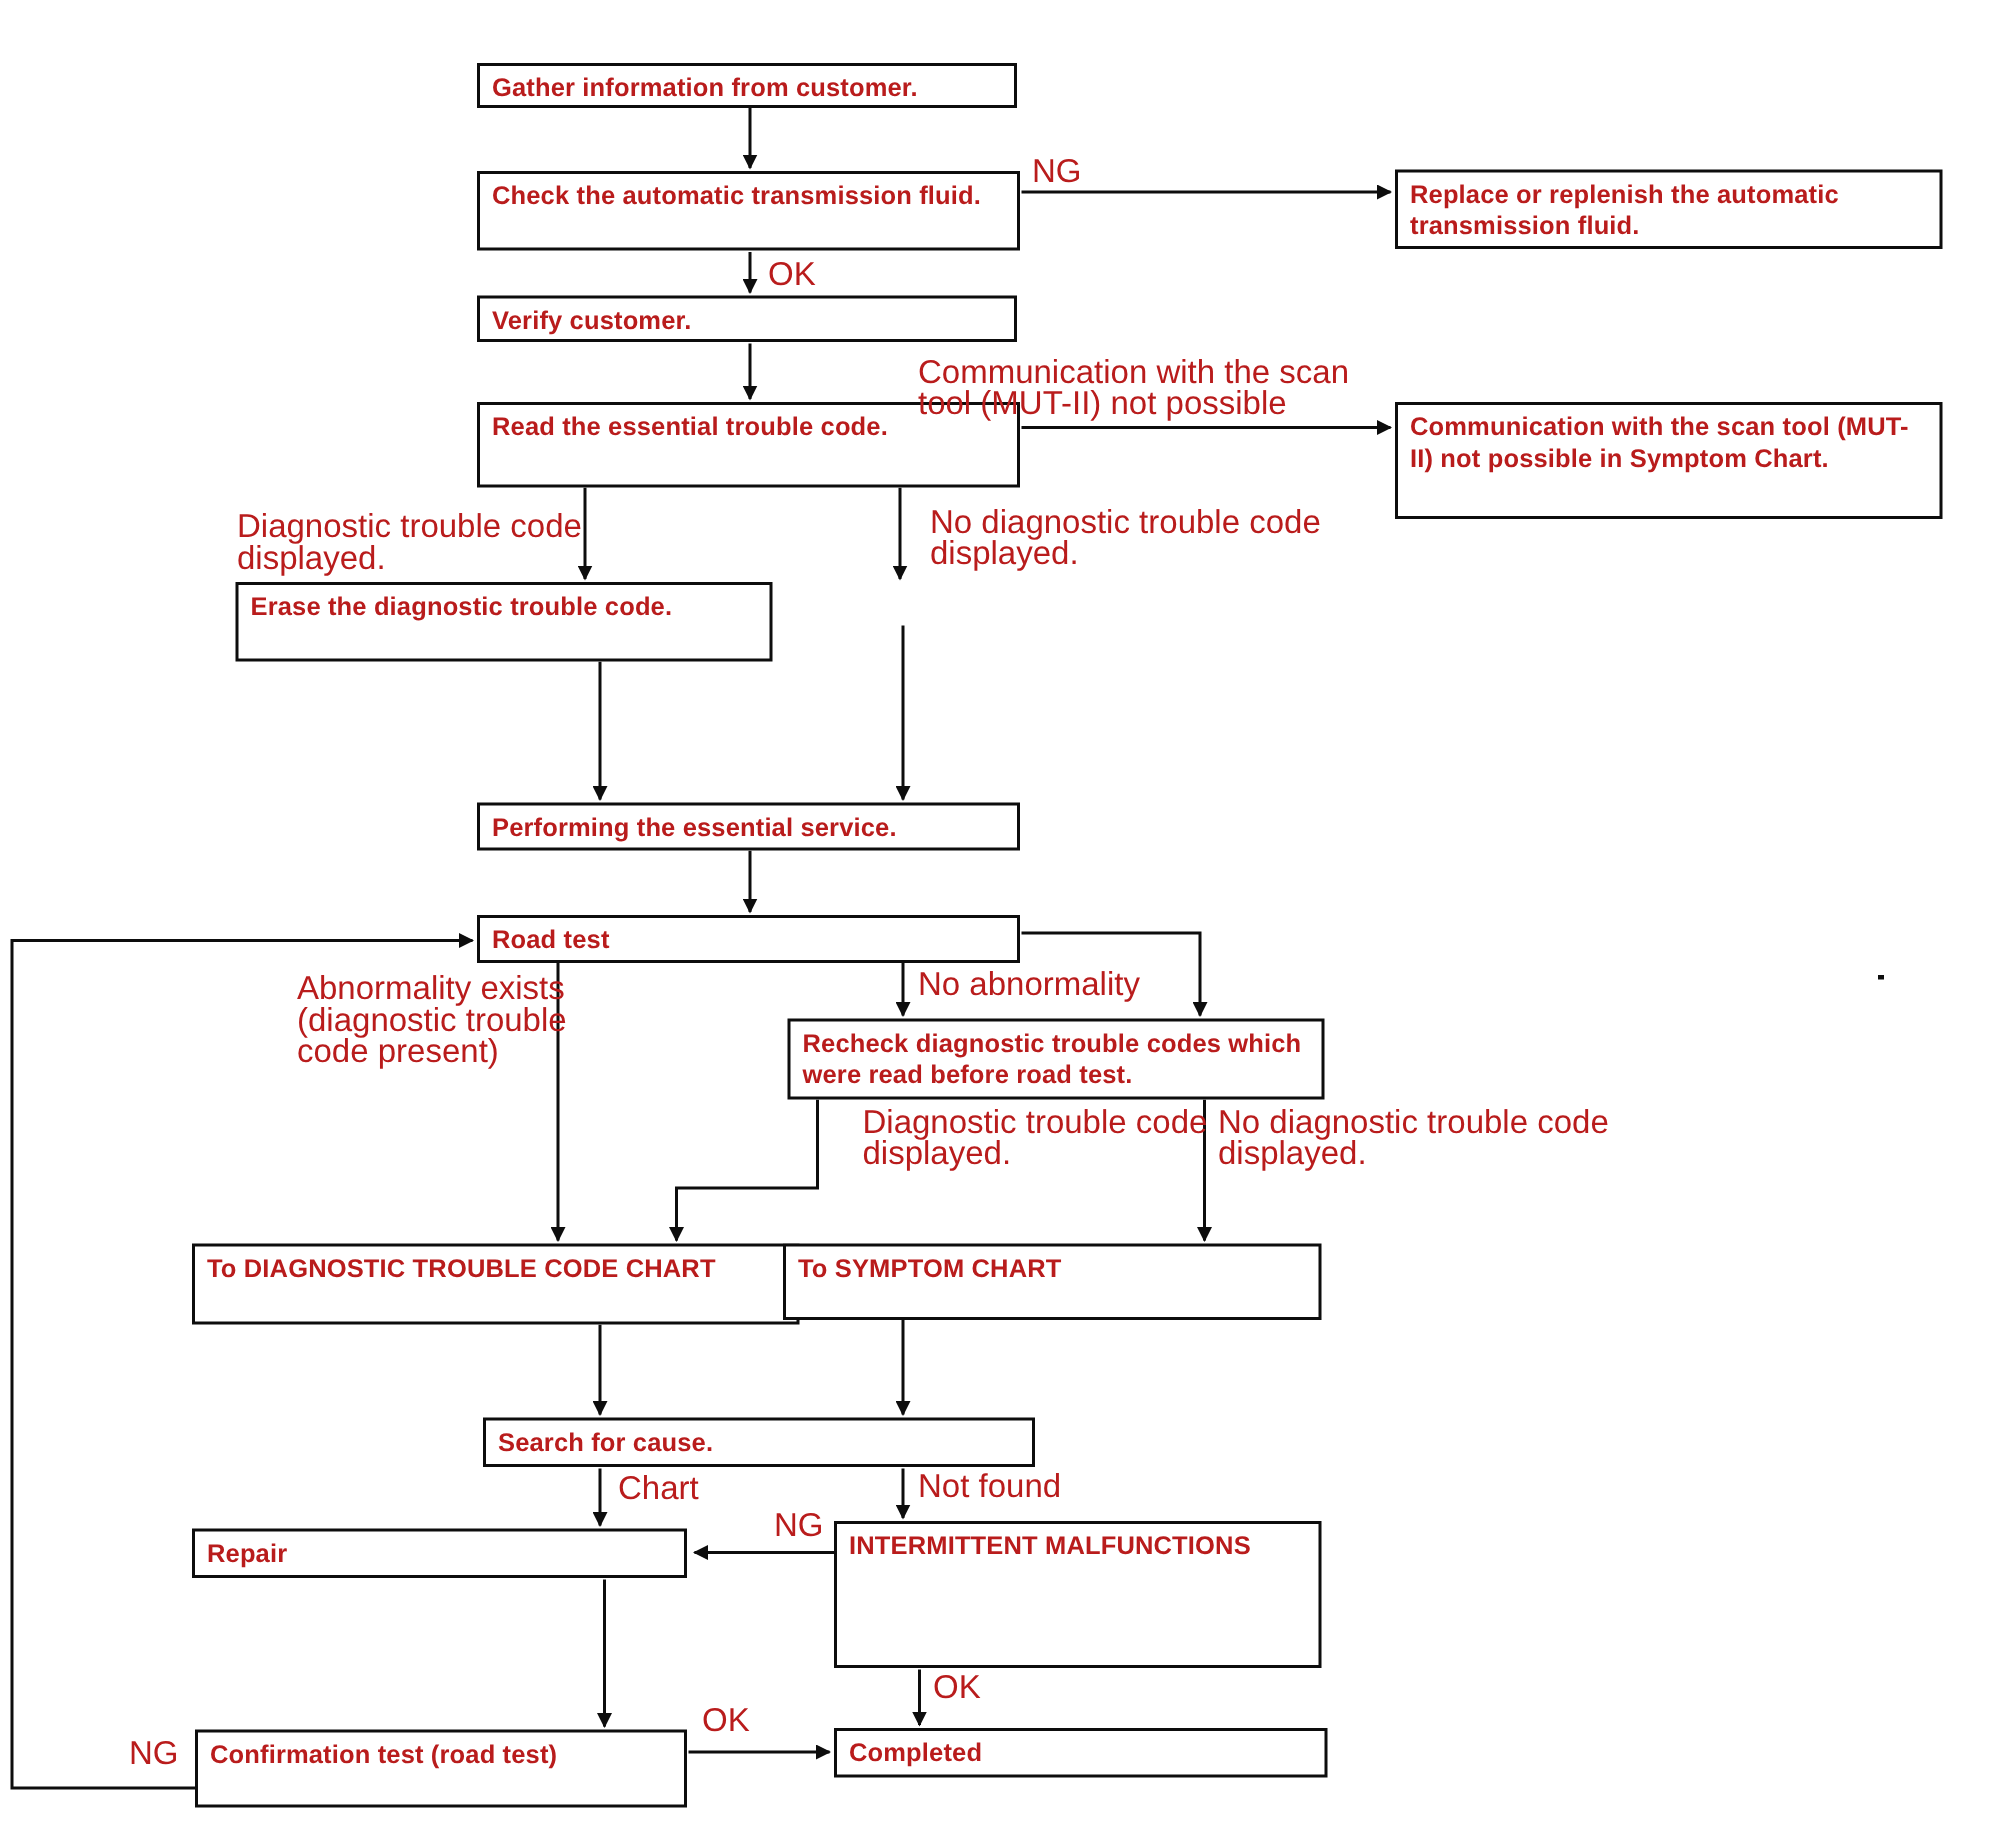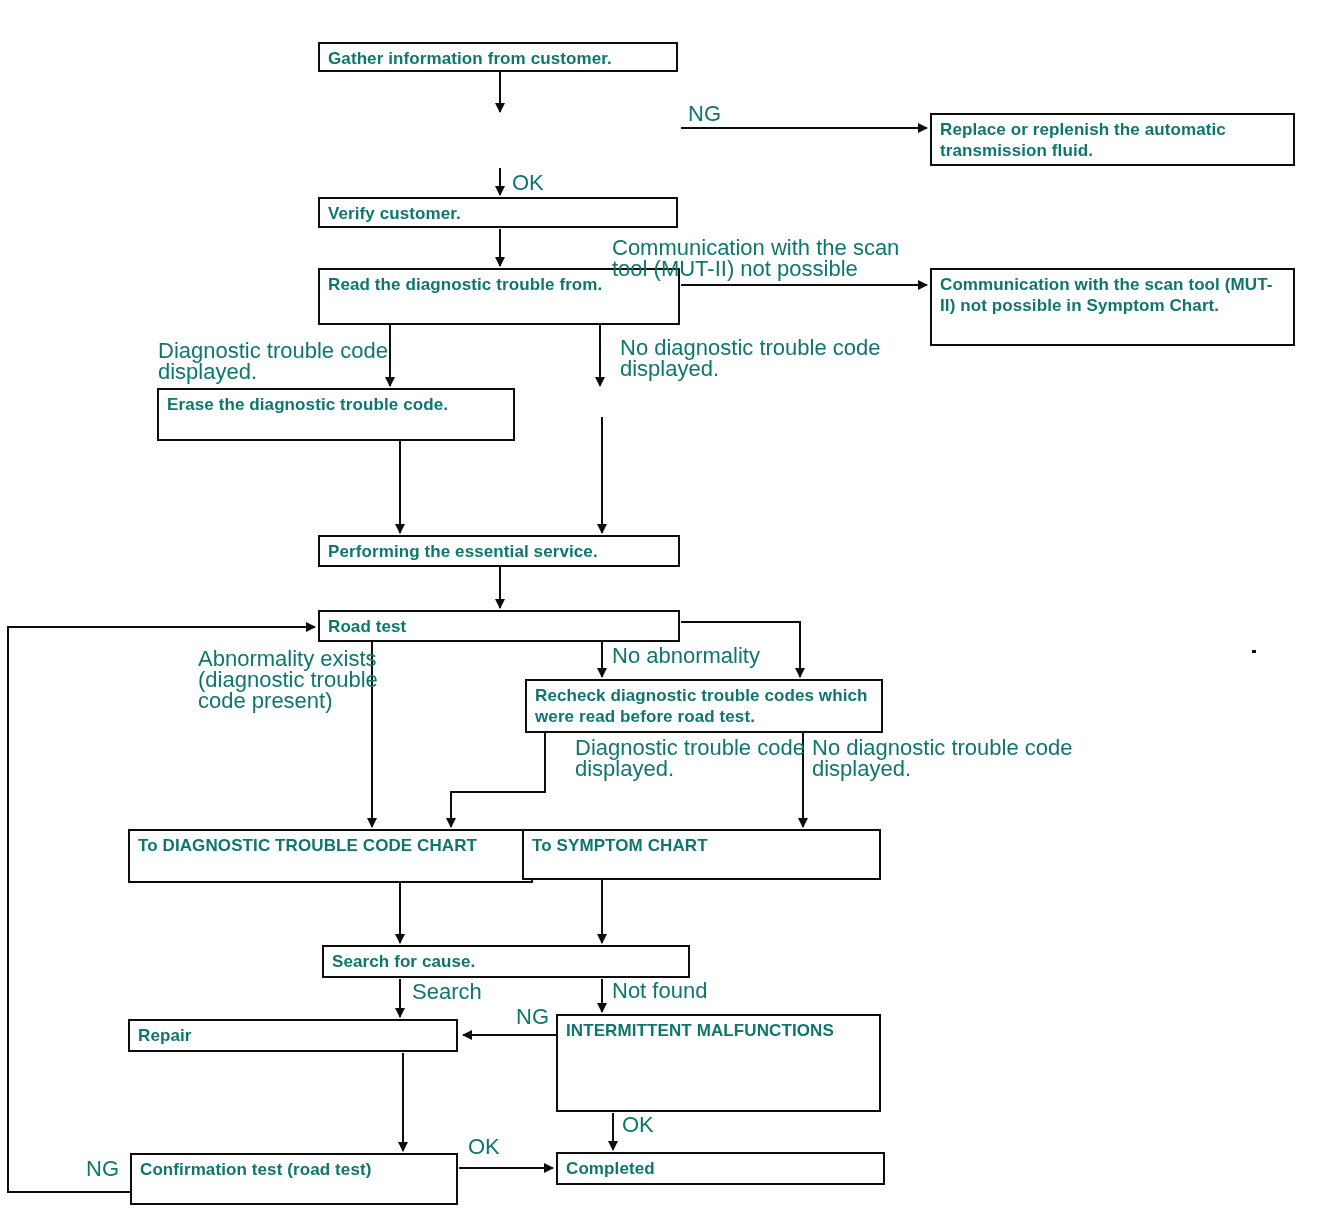--- a/index.html
+++ b/index.html
@@ -1,21 +1,21 @@
 <!DOCTYPE html>
 <html><head>
 <meta charset="utf-8">
 <style>
   html,body{margin:0;padding:0;background:#ffffff;}
   #canvas{
     position:relative;
     width:1328px;height:1214px;
     background:#ffffff;
     font-family:"Liberation Sans","DejaVu Sans",sans-serif;
-    color:#0f766e;
+    color:#b91c1c;
     overflow:hidden;
   }
   #wires{position:absolute;left:0;top:0;width:1328px;height:1214px;}
   .node{
     position:absolute;
     box-sizing:border-box;
     background:#ffffff;
     border:2px solid #0d0d0d;
     font-weight:700;
     font-size:17px;
@@ -65,23 +65,24 @@
       <line x1="602" y1="979" x2="602" y2="1012" marker-end="url(#arw)"></line>
       <line x1="556" y1="1035" x2="463" y2="1035" marker-end="url(#arw)"></line>
       <line x1="403" y1="1053" x2="403" y2="1151" marker-end="url(#arw)"></line>
       <line x1="613" y1="1113" x2="613" y2="1150" marker-end="url(#arw)"></line>
       <line x1="459" y1="1168" x2="553" y2="1168" marker-end="url(#arw)"></line>
       <polyline points="130,1192 8,1192 8,627 315,627" marker-end="url(#arw)"></polyline>
     </g>
   </svg>
 
   <div class="node" style="left:318px;top:42px;width:360px;height:30px"><span>Gather information from customer.</span></div>
+  <div class="node" style="left:318px;top:114px;width:362px;height:53px"><span>Check the automatic transmission fluid.</span></div>
   <div class="node" style="left:930px;top:113px;width:365px;height:53px"><span>Replace or replenish the automatic transmission fluid.</span></div>
   <div class="node" style="left:318px;top:197px;width:360px;height:31px"><span>Verify customer.</span></div>
-  <div class="node" style="left:318px;top:268px;width:362px;height:57px"><span>Read the diagnostic trouble from.</span></div>
+  <div class="node" style="left:318px;top:268px;width:362px;height:57px"><span>Read the essential trouble code.</span></div>
   <div class="node" style="left:157px;top:388px;width:358px;height:53px"><span>Erase the diagnostic trouble code.</span></div>
   <div class="node" style="left:930px;top:268px;width:365px;height:78px"><span>Communication with the scan tool (MUT-II) not possible in Symptom Chart.</span></div>
   <div class="node" style="left:318px;top:535px;width:362px;height:32px"><span>Performing the essential service.</span></div>
   <div class="node" style="left:318px;top:610px;width:362px;height:32px"><span>Road test</span></div>
   <div class="node" style="left:525px;top:679px;width:358px;height:54px"><span>Recheck diagnostic trouble codes which were read before road test.</span></div>
   <div class="node" style="left:128px;top:829px;width:405px;height:54px"><span>To DIAGNOSTIC TROUBLE CODE CHART</span></div>
   <div class="node" style="left:522px;top:829px;width:359px;height:51px"><span>To SYMPTOM CHART</span></div>
   <div class="node" style="left:322px;top:945px;width:368px;height:33px"><span>Search for cause.</span></div>
   <div class="node" style="left:128px;top:1019px;width:330px;height:33px"><span>Repair</span></div>
   <div class="node" style="left:130px;top:1153px;width:328px;height:52px"><span>Confirmation test (road test)</span></div>
@@ -97,21 +98,21 @@
   <div class="elabel" style="left:620px;top:337px">No diagnostic trouble code
 displayed.</div>
   <div class="elabel" style="left:612px;top:645px">No abnormality</div>
   <div class="elabel" style="left:198px;top:648px">Abnormality exists
 (diagnostic trouble
 code present)</div>
   <div class="elabel" style="left:575px;top:737px">Diagnostic trouble code
 displayed.</div>
   <div class="elabel" style="left:812px;top:737px">No diagnostic trouble code
 displayed.</div>
-  <div class="elabel" style="left:412px;top:981px">Search</div>
+  <div class="elabel" style="left:412px;top:981px">Chart</div>
   <div class="elabel" style="left:612px;top:980px">Not found</div>
   <div class="elabel" style="left:516px;top:1006px">NG</div>
   <div class="elabel" style="left:622px;top:1114px">OK</div>
   <div class="elabel" style="left:468px;top:1136px">OK</div>
   <div class="elabel" style="left:86px;top:1158px">NG</div>
 
   <div class="speck" style="left:1252px;top:650px"></div>
 </div>
 
 </body></html>

